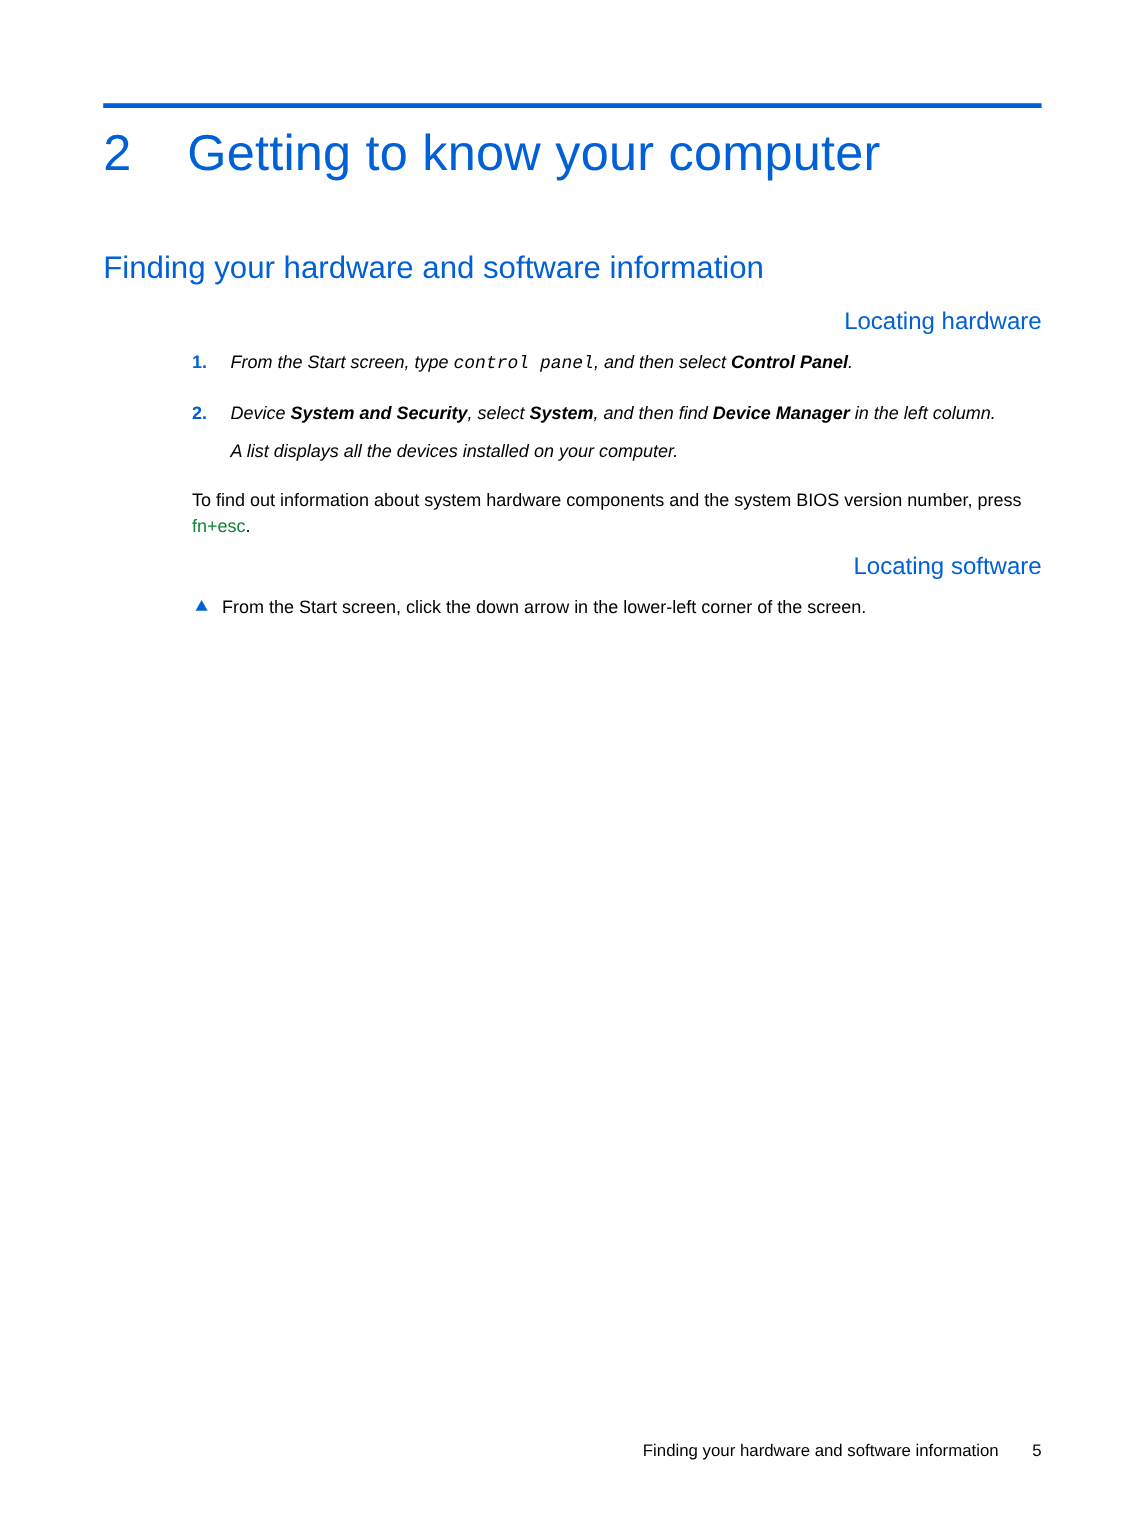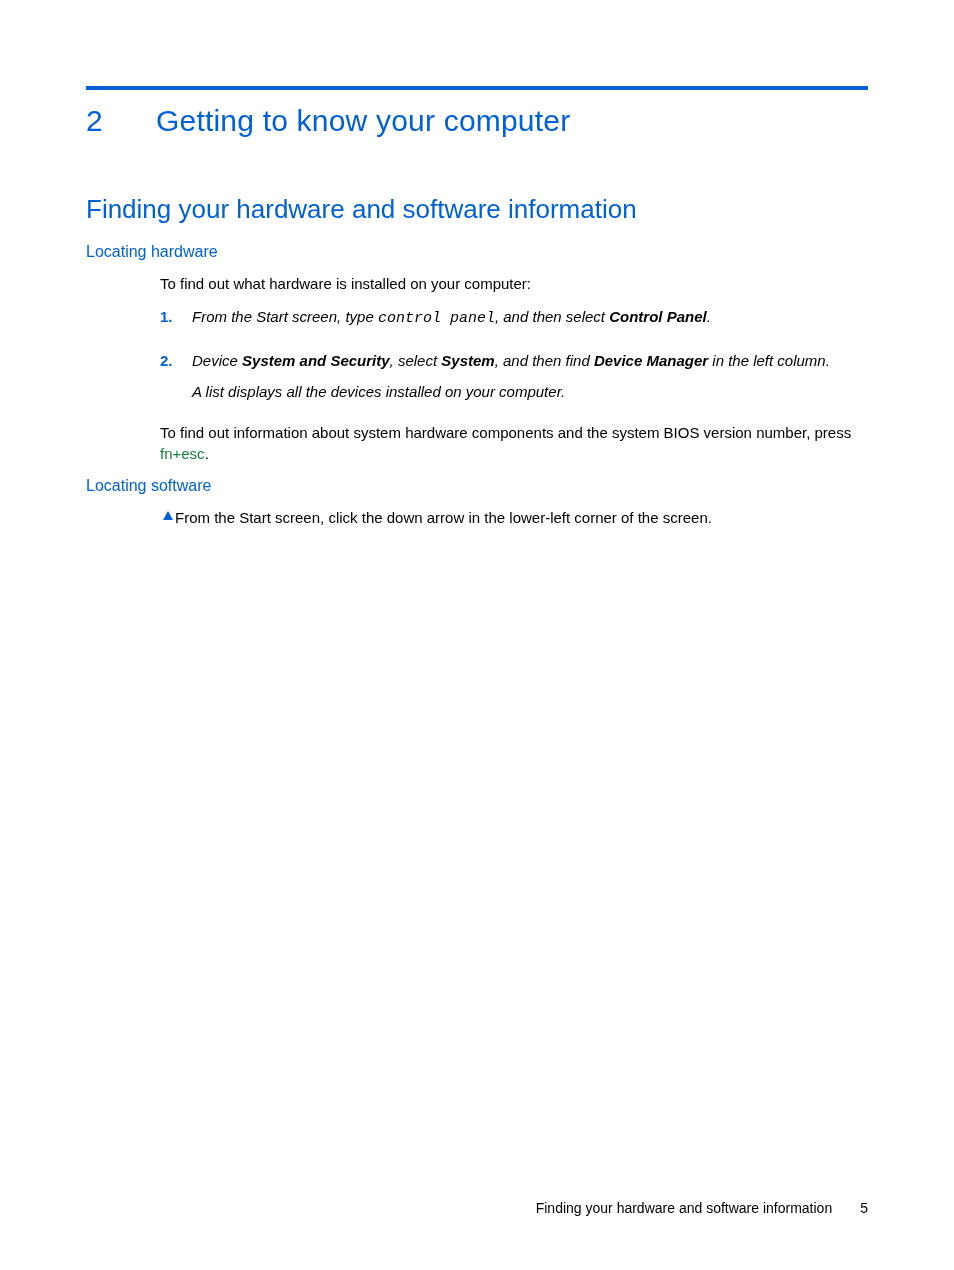--- a/index.html
+++ b/index.html
@@ -14,40 +14,41 @@
       padding: 86px 86px 50px 86px;
     }
     .top-rule {
       border: none;
       border-top: 4px solid #0060d6;
       margin-bottom: 14px;
     }
     h1.chapter {
       color: #0060d6;
       font-weight: 400;
-      font-size: 30px;
+      font-size: 42px;
       letter-spacing: 0.2px;
       margin-bottom: 56px;
     }
     h1.chapter .chnum {
       display: inline-block;
       width: 70px;
     }
     h2.section {
       color: #0060d6;
       font-weight: 400;
       font-size: 26px;
       margin-bottom: 18px;
     }
     h3.subsection {
       color: #0060d6;
       font-weight: 400;
-      font-size: 16px;
+      font-size: 20px;
       margin-bottom: 12px;
       margin-top: 6px;
+      text-align: right;
     }
     .body-indent {
       margin-left: 74px;
       line-height: 1.42;
     }
     .body-indent p { margin-bottom: 12px; }
     .ol-row {
       display: flex;
       gap: 12px;
       margin-bottom: 10px;
@@ -58,21 +59,21 @@
       font-weight: 700;
       min-width: 20px;
     }
     .ol-body { flex: 1; }
     .ol-body p { margin-bottom: 10px; font-style: italic; }
     .mono { font-family: "Courier New", Courier, monospace; }
     .blue { color: #15803d; }
     .bold { font-weight: 700; }
     .bullet-row {
       display: flex;
-      gap: 2px;
+      gap: 12px;
       line-height: 1.42;
       margin-bottom: 10px;
     }
     .tri-icon {
       width: 0; height: 0;
       border-left: 5px solid transparent;
       border-right: 5px solid transparent;
       border-bottom: 9px solid #0060d6;
       margin-top: 4px;
       margin-left: 3px;
@@ -94,21 +95,20 @@
 
 <h1 class="chapter">
   <span class="chnum">2</span><span>Getting to know your computer</span>
 </h1>
 
 <h2 class="section">Finding your hardware and software information</h2>
 
 <h3 class="subsection">Locating hardware</h3>
 
 <div class="body-indent">
-  <p>To find out what hardware is installed on your computer:</p>
 
   <div class="ol-row">
     <div class="ol-marker">1.</div>
     <div class="ol-body">
       <p>
         <span>From the Start screen, type </span><span class="mono">control panel</span><span>, and then select </span><span class="bold">Control Panel</span><span>.</span>
       </p>
     </div>
   </div>
 

